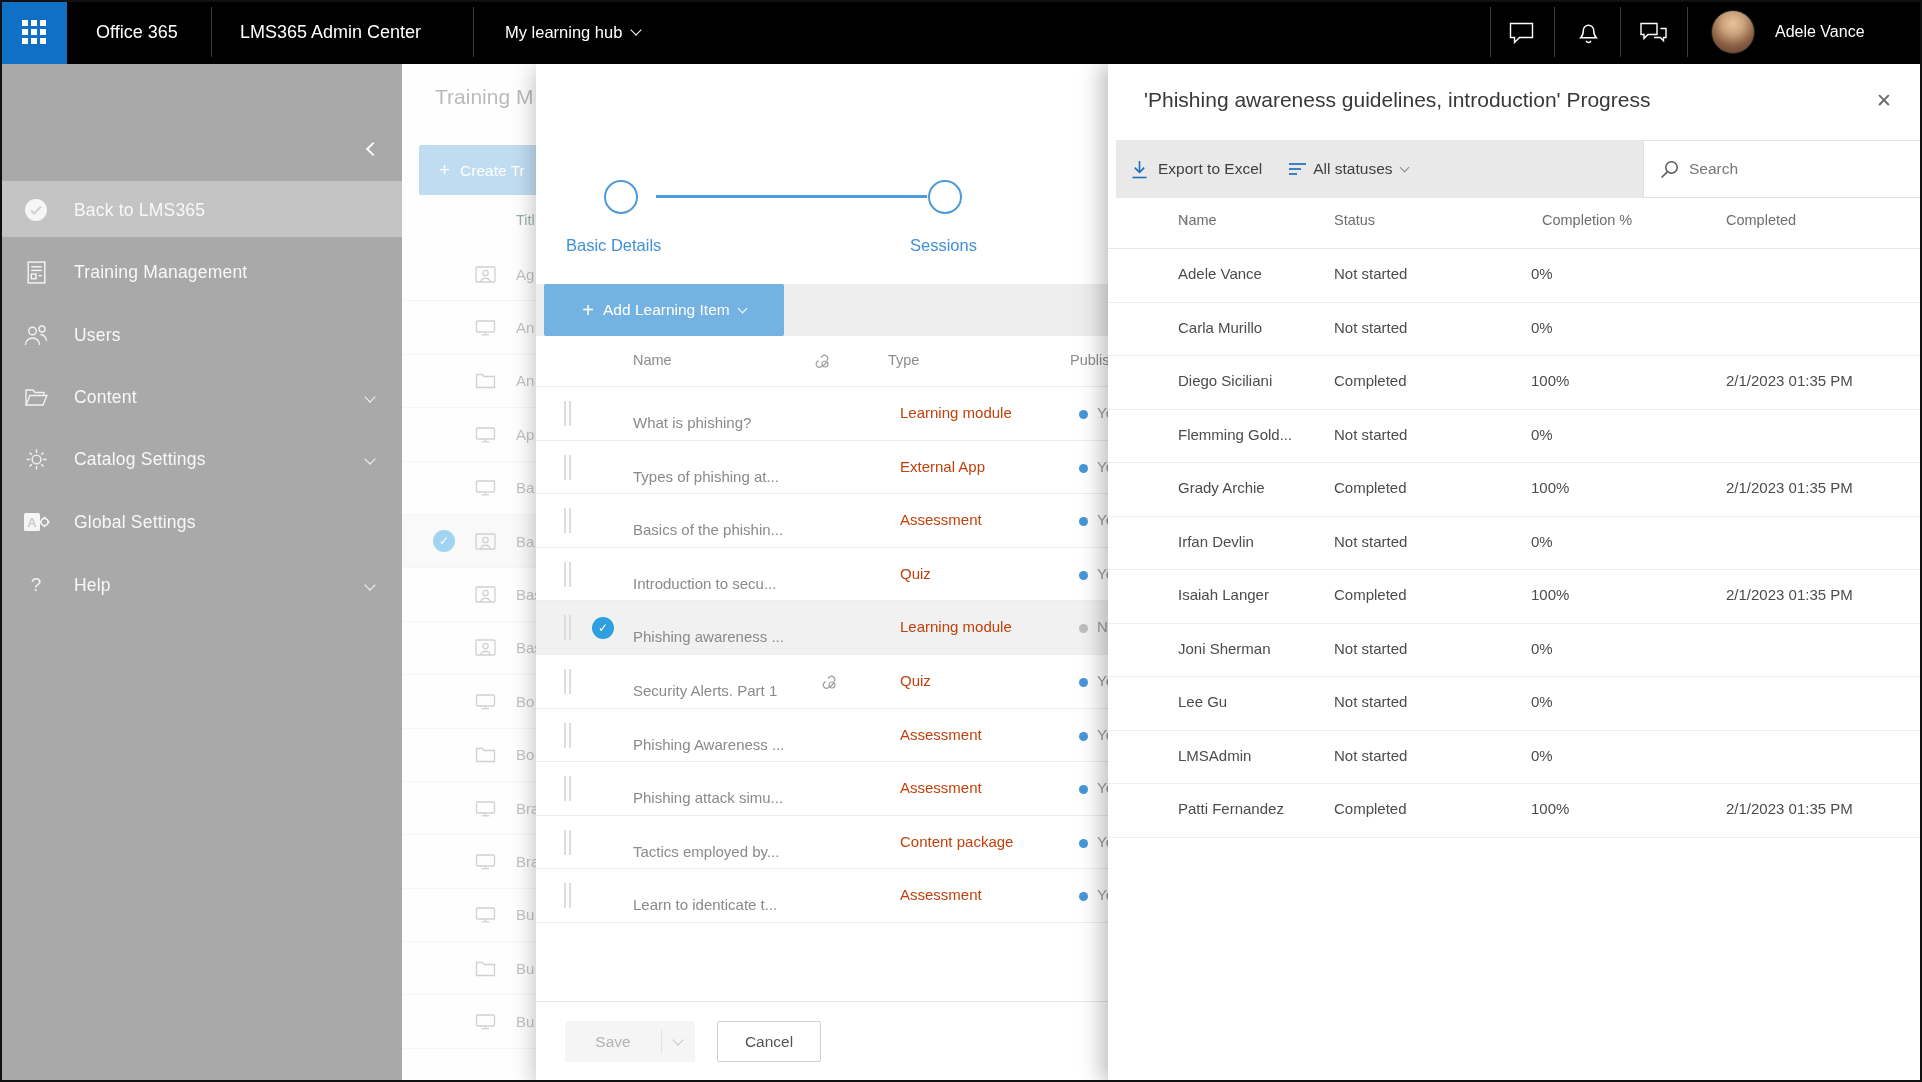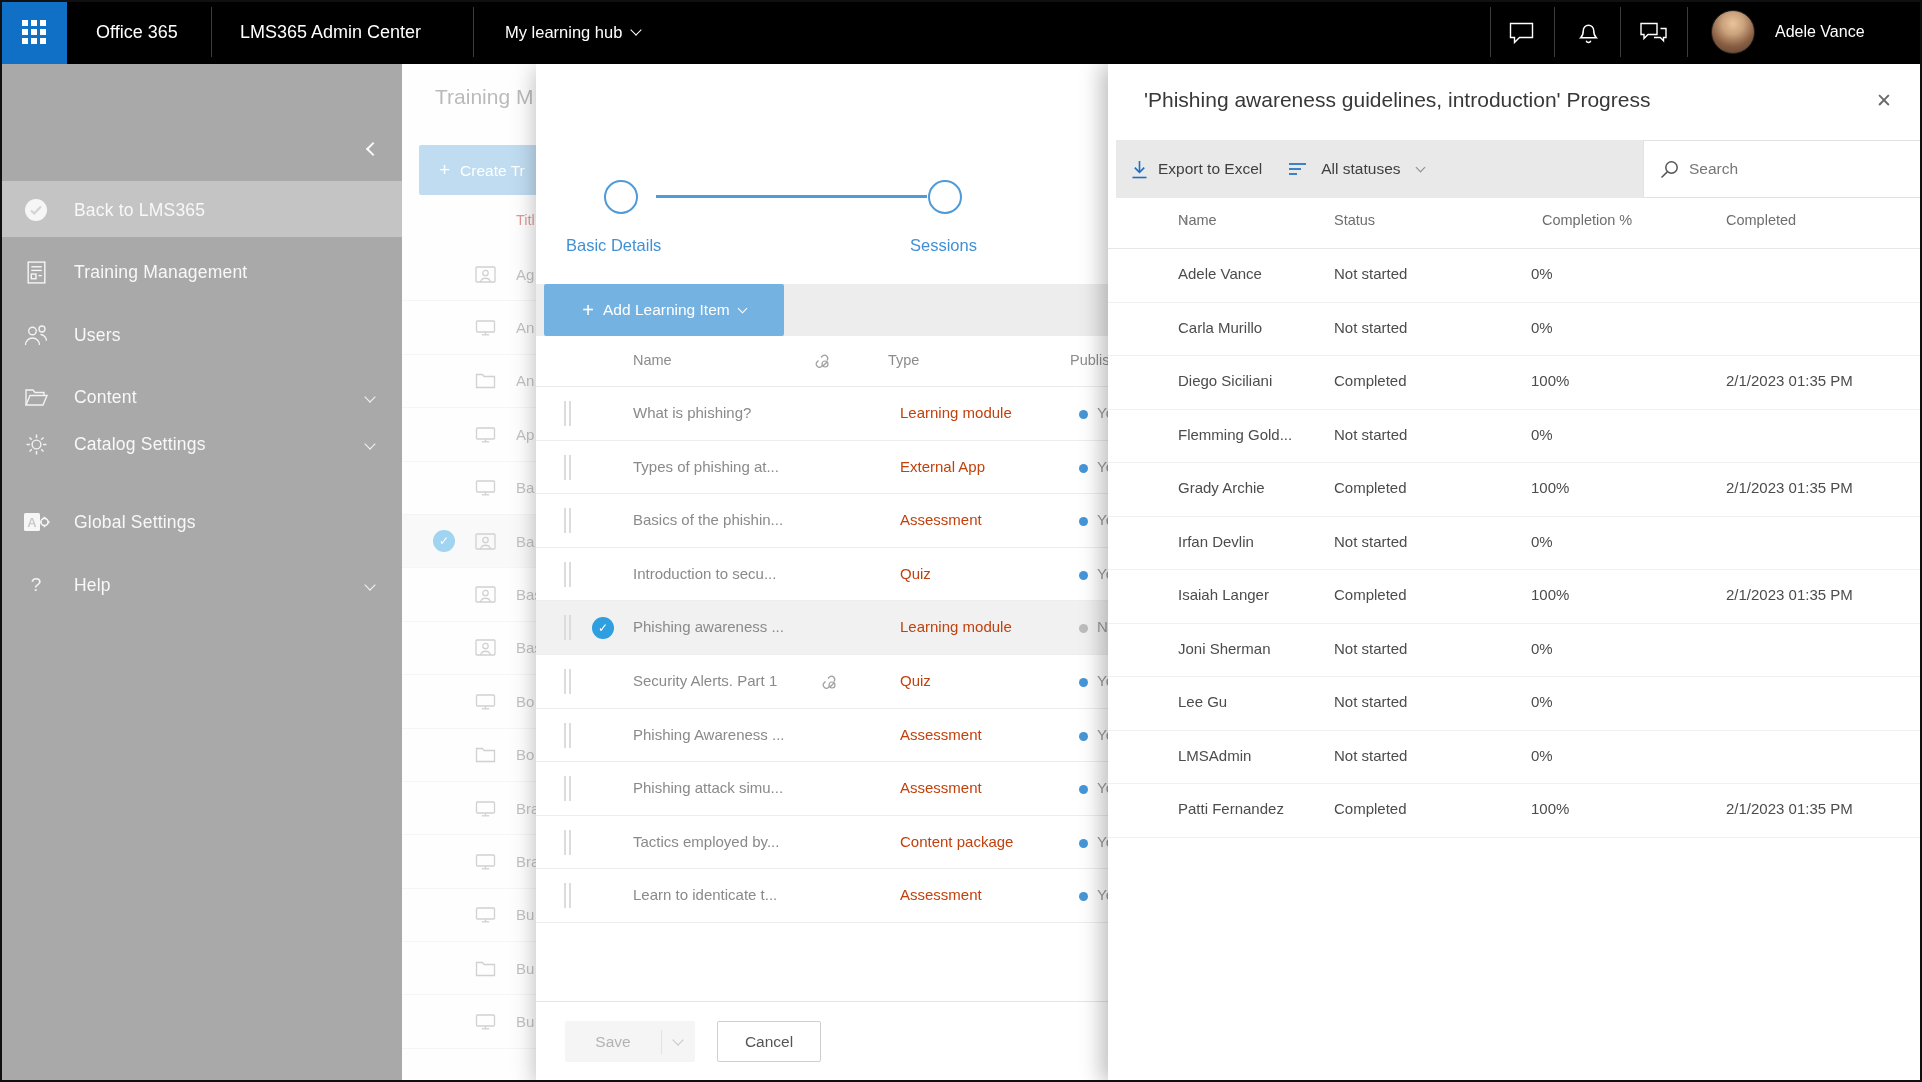--- a/index.html
+++ b/index.html
@@ -37,21 +37,21 @@
   .sb-label { position:absolute; left:74px; font-size:17.5px; letter-spacing:.2px; }
   .sb-chev { position:absolute; left:366px; border-color:#e8e8e8; }
 
   
   .tlist { position:absolute; left:402px; top:64px; bottom:0; width:160px; background:#fdfdfd; z-index:1; }
   .tlist-title { position:absolute; left:33px; top:21px; font-size:21px; color:#666; white-space:nowrap; }
   .create-btn { position:absolute; left:17px; top:81px; width:200px; height:50px; background:#74b2e1; color:#fff;
                 border:none; border-radius:2px; font-size:15.5px; text-align:left; padding-left:20px; cursor:pointer;
                 font-family:inherit; white-space:nowrap; }
   .create-btn .plus { font-size:19px; margin-right:10px; font-weight:300; }
-  .tlist-colhead { position:absolute; left:114px; top:148px; font-size:14.5px; color:#b91c1c; }
+  .tlist-colhead { position:absolute; left:114px; top:148px; font-size:14.5px; color:#14532d; }
   .tlist-rows { position:absolute; left:0; top:184px; width:260px; }
   .t-row { position:relative; height:53.4px; display:flex; align-items:center; border-bottom:1px solid #e9e9e9; cursor:pointer; }
   .t-row.selected { background:#f2f2f2; }
   .t-check { position:absolute; left:31px; width:22px; height:22px; border-radius:50%; background:#2f9fe0; color:#fff;
              font-size:12px; display:flex; align-items:center; justify-content:center; }
   .t-icon { position:absolute; left:73px; color:#999; display:flex; }
   .t-label { position:absolute; left:114px; font-size:15px; color:#777; white-space:nowrap; }
 
   .dim-overlay { position:absolute; left:0; top:64px; bottom:0; width:536px; background:rgba(255,255,255,0.55); z-index:4; }
 
@@ -73,21 +73,21 @@
   .li-head .h-name { position:absolute; left:97px; }
   .li-head .h-unlink { position:absolute; left:278px; top:1px; }
   .li-head .h-type { position:absolute; left:352px; }
   .li-head .h-pub { position:absolute; left:534px; }
   .li-rows { position:absolute; left:0; top:322px; width:100%; border-top:1px solid #ececec; }
   .li-row { position:relative; height:53.6px; border-bottom:1px solid #ededed; cursor:pointer; }
   .li-row.selected { background:#f1f1f1; }
   .drag-handle { position:absolute; left:28px; top:14px; width:7px; height:25px; border-left:2px solid #dcdcdc; border-right:2px solid #dcdcdc; cursor:grab; }
   .li-check { position:absolute; left:56px; top:16px; width:22px; height:22px; border-radius:50%; background:#2f9fe0; color:#fff;
               font-size:12px; display:flex; align-items:center; justify-content:center; }
-  .li-name { position:absolute; left:97px; top:17px; font-size:15px; color:#8a8a8a; white-space:nowrap; }
+  .li-name { position:absolute; left:97px; top:27px; font-size:15px; color:#8a8a8a; white-space:nowrap; }
   .li-unlink { position:absolute; left:285px; top:19px; }
   .li-type { position:absolute; left:352px; top:17px; font-size:15px; color:#c2410c; white-space:nowrap;margin-left:12px; }
   .dot { position:absolute; left:543px; top:23px; width:9px; height:9px; border-radius:50%; background:#bdbdbd; }
   .dot.blue { background:#4596d8; }
   .li-pub { position:absolute; left:561px; top:17px; font-size:15px; color:#9a9a9a; }
   .dlg-footer-line { position:absolute; left:0; top:937px; width:100%; height:1px; background:#e5e5e5; }
   .save-btn { position:absolute; left:29px; top:957px; width:130px; height:41px; background:#f5f5f5; border:none; border-radius:2px;
               color:#b3b3b3; font-size:15.5px; font-family:inherit; cursor:default; display:flex; align-items:center; }
   .save-btn .save-txt { width:96px; text-align:center; }
   .save-btn .save-div { width:1px; height:24px; background:#e2e2e2; }
@@ -96,21 +96,21 @@
                 border-radius:2px; color:#555; font-size:15.5px; font-family:inherit; cursor:pointer; }
 
   
   .panel { position:absolute; left:1108px; top:64px; bottom:0; width:814px; background:#fff; z-index:20;
            box-shadow:-7px 0 20px rgba(0,0,0,.25); }
   .pn-title { position:absolute; left:36px; top:24px; font-size:21px; color:#383838; white-space:nowrap; }
   .pn-close { position:absolute; left:758px; top:18px; width:36px; height:36px; display:flex; align-items:center; justify-content:center;
               font-size:19px; color:#6a6a6a; cursor:pointer; font-weight:300; }
   .pn-toolbar { position:absolute; left:8px; top:76px; width:527px; height:58px; background:#e9e9e9; display:flex; align-items:center; }
   .tb-export { display:flex; align-items:center; gap:10px; margin-left:15px; cursor:pointer; font-size:15.5px; color:#3f3f3f; }
-  .tb-filter { display:flex; align-items:center; gap:14px; margin-left:26px; cursor:pointer; font-size:15.5px; color:#3f3f3f; }
+  .tb-filter { display:flex; align-items:center; gap:6px; margin-left:26px; cursor:pointer; font-size:15.5px; color:#3f3f3f; }
   .tb-filter .chev { border-color:#8a8a8a; width:7px; height:7px; margin-top:-3px; margin-left:2px; }
   .pn-search { position:absolute; left:535px; top:76px; width:279px; height:58px; background:#fff; border:1px solid #e2e2e2;
                display:flex; align-items:center; }
   .pn-search svg { margin-left:16px; }
   .pn-search input { border:none; outline:none; flex:1; margin-left:10px; font-size:15.5px; color:#333; font-family:inherit; background:transparent; }
   .pn-search input::placeholder { color:#767676; }
   .pg-head { position:absolute; left:0; top:148px; width:100%; font-size:14.5px; color:#6e6e6e; }
   .pg-head span { position:absolute; white-space:nowrap; cursor:pointer; }
   .pg-h0 { left:70px; } .pg-h1 { left:226px; } .pg-h2 { left:434px; } .pg-h3 { left:618px; }
   .sort-arrow { font-size:13px; color:#8a8a8a; margin-left:4px; }
@@ -172,21 +172,21 @@
       <span class="sb-icon">
         <svg width="25" height="21" viewBox="0 0 25 21" fill="none" stroke="#e2e2e2" stroke-width="1.4">
             <path d="M2 18V3h7l2 2.5h9V8"></path>
             <path d="M2 18l4-9.5h17L19 18z"></path>
           </svg>
       </span>
       <span class="sb-label">Content</span>
       <span class="chev sb-chev"></span>
     </div>
 
-    <div class="sb-item" style="top:356px">
+    <div class="sb-item" style="top:371px">
       <span class="sb-icon">
         <svg width="23" height="23" viewBox="0 0 22 22" fill="none" stroke="#e2e2e2" stroke-width="1.4">
             <circle cx="11" cy="11" r="4.2"></circle>
             <path d="M11 1.5v3.2M11 17.3v3.2M1.5 11h3.2M17.3 11h3.2M4.3 4.3l2.2 2.2M15.5 15.5l2.2 2.2M17.7 4.3l-2.2 2.2M6.5 15.5l-2.2 2.2"></path>
           </svg>
       </span>
       <span class="sb-label">Catalog Settings</span>
       <span class="chev sb-chev"></span>
     </div>
 

